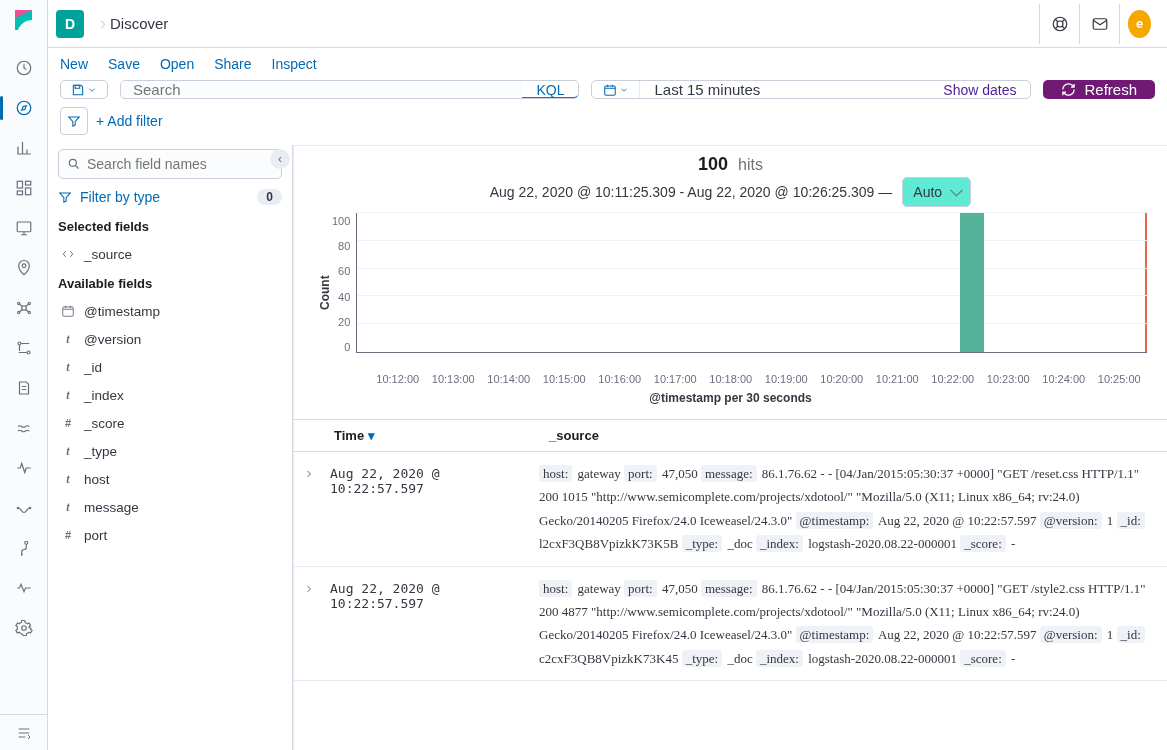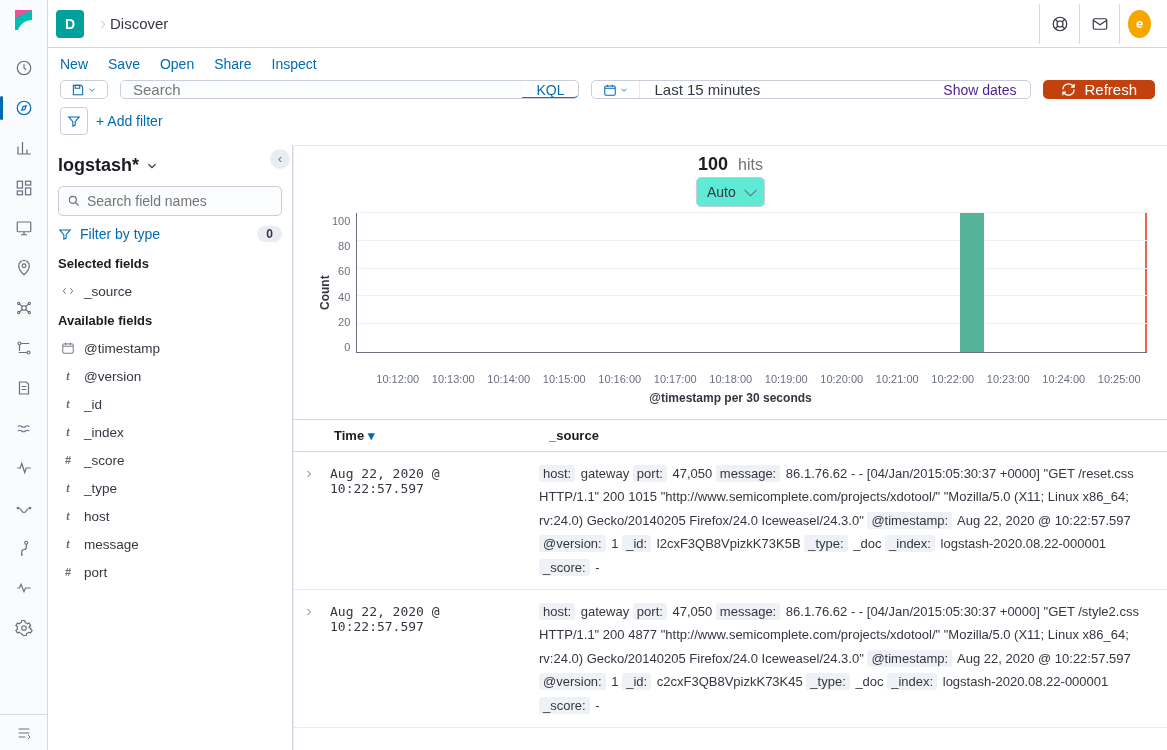--- a/index.html
+++ b/index.html
@@ -33,21 +33,21 @@
   
   .query-row { display:flex; align-items:stretch; padding: 4px 12px 8px; gap:12px;}
   .save-query-btn { border:1px solid #c8cfda; border-radius:5px; width:48px; display:flex; align-items:center; justify-content:center; gap:2px; color:#006bb4; cursor:pointer;}
   .search-container { flex:1; display:flex; border:1px solid #c8cfda; border-radius:5px; overflow:hidden; box-shadow: inset 0 -2px 0 -1px #1076c9;}
   .search-container input { flex:1; border:none; outline:none; padding:0 12px; font-size:15px; background:#fbfcfd;}
   .search-container .kql { padding:0 14px; display:flex; align-items:center; color:#006bb4; font-size:14px; cursor:pointer;}
   .date-container { border:1px solid #c8cfda; border-radius:5px; display:flex; align-items:stretch; overflow:hidden; min-width:440px;}
   .date-container .cal-btn { width:48px; display:flex; align-items:center; justify-content:center; gap:2px; color:#006bb4; border-right:1px solid #e6ebf2; cursor:pointer;}
   .date-container .date-text { padding:0 14px; display:flex; align-items:center; font-size:15px; color:#343741; flex:1;}
   .date-container .show-dates { padding:0 14px; display:flex; align-items:center; color:#4c1d95; cursor:pointer;}
-  .refresh-btn { background:#c2410c; color:#fff; border:none; border-radius:5px; padding:0 18px; display:flex; align-items:center; gap:8px; font-size:15px; cursor:pointer; font-weight:500;}
+  .refresh-btn { background:#701a75; color:#fff; border:none; border-radius:5px; padding:0 18px; display:flex; align-items:center; gap:8px; font-size:15px; cursor:pointer; font-weight:500;}
 
   
   .filter-row { display:flex; align-items:center; padding: 0 12px 10px; gap:8px;}
   .filter-row .filter-icon { width:28px; height:28px; border:1px solid #c8cfda; border-radius:4px; display:flex; align-items:center; justify-content:center; color:#006bb4; cursor:pointer;}
   .filter-row .add-filter { color:#006bb4; font-size:14px; cursor:pointer;}
 
   
   .content { flex:1; display:flex; overflow:hidden;}
 
   
@@ -90,21 +90,21 @@
   
   .docs-table { border-top:1px solid #d3dae6; font-size:13px;}
   .docs-table .thead { display:flex; border-bottom:1px solid #d3dae6;}
   .docs-table .th { padding:8px 10px; font-weight:700;}
   .docs-table .th.expand { width:30px;}
   .docs-table .th.time { width:215px; display:flex; align-items:center; gap:4px;}
   .docs-table .th .sort-arrow { color:#006bb4;}
   .docs-table .row { display:flex; border-bottom:1px solid #e6ebf2; padding:10px 0;}
   .docs-table .cell.expand { width:30px; display:flex; justify-content:center; padding-top:6px; color:#69707d; cursor:pointer;}
   .docs-table .cell.time { width:215px; font-family: "SFMono-Regular", Menlo, Consolas, monospace; font-size:13px; color:#343741; padding:4px 6px;}
-  .docs-table .cell.source { flex:1; font-family: Liberation Sans, sans-serif; font-size:13px; line-height:1.8; color:#343741; padding-right:16px; word-break:break-word;}
+  .docs-table .cell.source { flex:1; font-family: Liberation Serif, serif; font-size:13px; line-height:1.8; color:#343741; padding-right:16px; word-break:break-word;}
   .kv-key { background:#eef2f7; border-radius:3px; padding:1px 4px; color:#343741; margin-right:2px;}
 
   svg { display:block; }
 </style>
 </head>
 <body>
 
 <div class="app">
 
   <div class="nav-rail">
@@ -295,26 +295,20 @@
             <path d="M3 5h18l-7 8v6l-4 2v-8z"></path>
           </svg>
       </div>
       <span class="add-filter">+ Add filter</span>
     </div>
 
     <div class="content">
 
       <div class="fields-sidebar">
         <div class="collapse-fab">‹</div>
-        <div class="index-pattern">
-          <span>logstash*</span>
-          <svg class="chev" width="14" height="14" viewBox="0 0 24 24" fill="none" stroke="currentColor" stroke-width="2">
-              <path d="M6 9l6 6 6-6"></path>
-            </svg>
-        </div>
         <div class="field-search">
           <svg width="14" height="14" viewBox="0 0 24 24" fill="none" stroke="#69707d" stroke-width="2">
               <circle cx="10" cy="10" r="6"></circle>
               <path d="M20 20l-5-5"></path>
             </svg>
           <input placeholder="Search field names" style="">
         </div>
         <div class="filter-by-type">
           <svg width="14" height="14" viewBox="0 0 24 24" fill="none" stroke="currentColor" stroke-width="1.8">
               <path d="M3 5h18l-7 8v6l-4 2v-8z"></path>
@@ -394,20 +388,21 @@
             </div>
           </div>
       </div>
 
       <div class="results">
         <div class="hits-row">
           <span class="count">100</span>
           <span class="label">hits</span>
         </div>
         <div class="range-row">
+          <span>Aug 22, 2020 @ 10:11:25.309 - Aug 22, 2020 @ 10:26:25.309 —</span>
           <span class="select-wrap">
             <select class="interval-select">
               <option>Auto</option>
             </select>
           </span>
         </div>
 
         <div class="chart-wrap">
           <div class="chart">
             <div class="ylab">Count</div>

